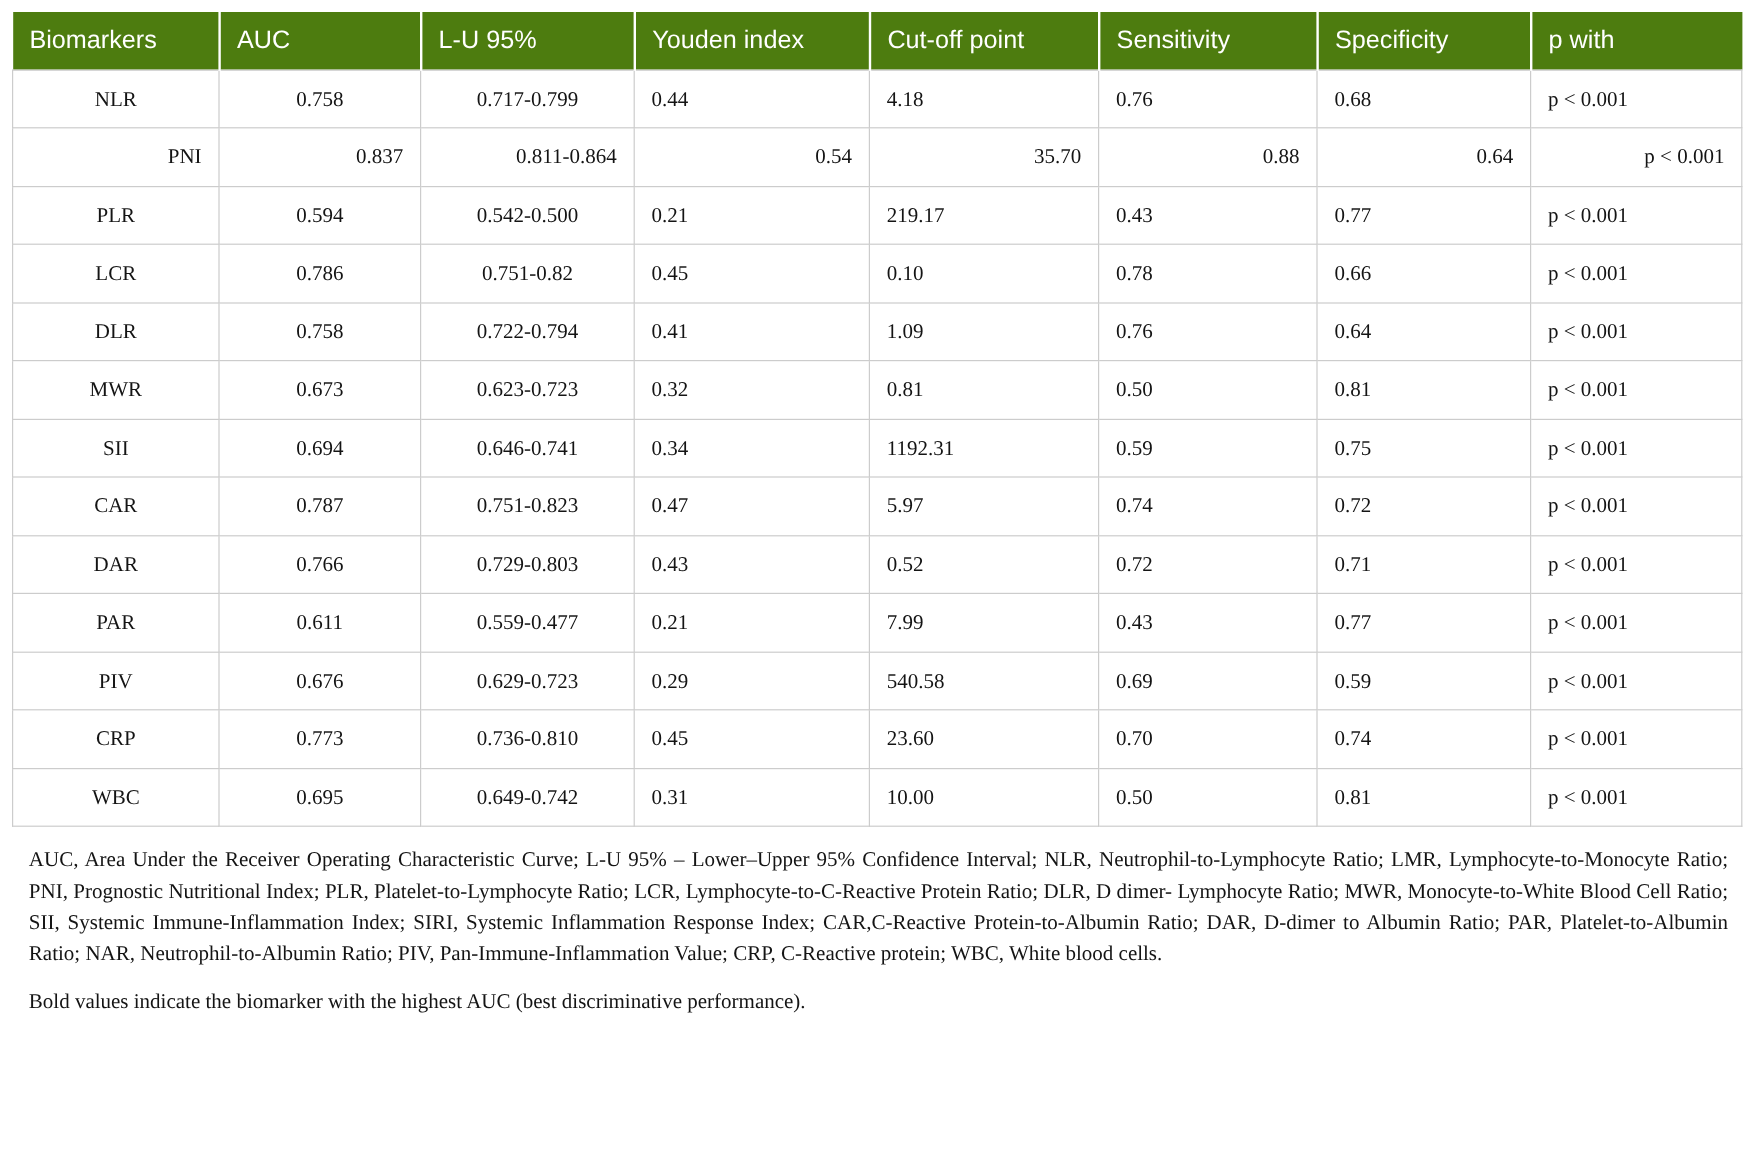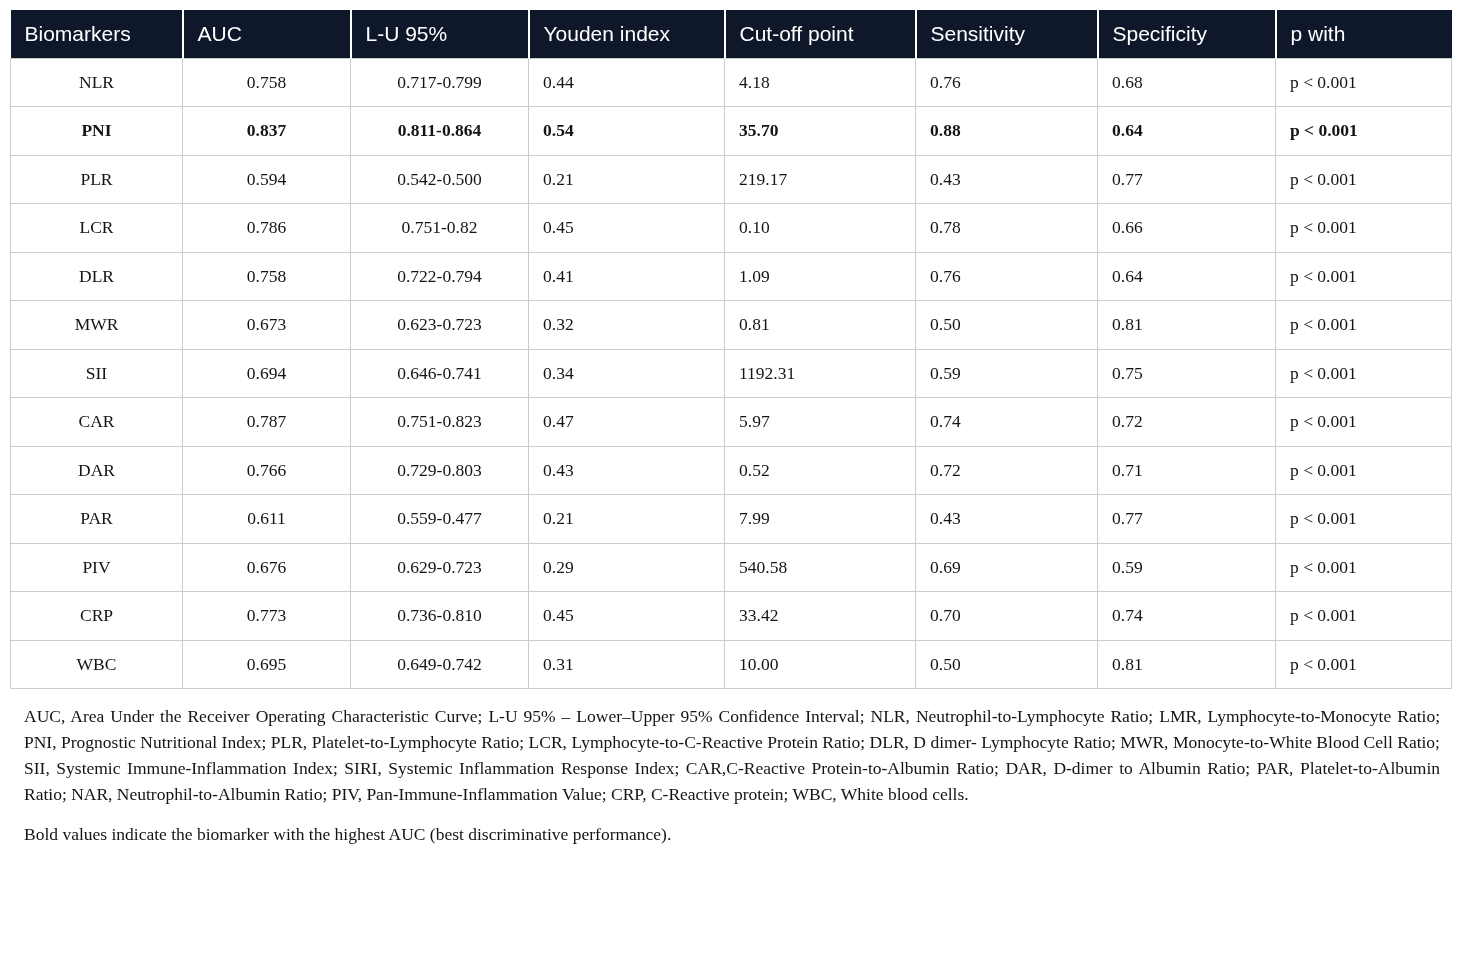--- a/index.html
+++ b/index.html
@@ -23,21 +23,21 @@
   }
   table.roc-table col.c1 { width: 172px; }
   table.roc-table col.c2 { width: 168px; }
   table.roc-table col.c3 { width: 178px; }
   table.roc-table col.c4 { width: 196px; }
   table.roc-table col.c5 { width: 191px; }
   table.roc-table col.c6 { width: 182px; }
   table.roc-table col.c7 { width: 178px; }
   table.roc-table col.c8 { width: 176px; }
   table.roc-table th {
-    background: #0f172a;
+    background: #4d7c0f;
     color: #ffffff;
     font-family: "Liberation Sans", sans-serif;
     font-size: 21px;
     font-weight: 400;
     text-align: left;
     padding: 0 14px;
     height: 48px;
     vertical-align: middle;
     border-right: 2px solid #ffffff;
   }
@@ -50,21 +50,21 @@
     padding: 0 14px;
     height: 48.5px;
     vertical-align: middle;
     text-align: left;
     overflow: hidden;
     white-space: nowrap;
   }
   table.roc-table td:nth-child(1),
   table.roc-table td:nth-child(2),
   table.roc-table td:nth-child(3) { text-align: center; }
-  table.roc-table tr.bold-row td { font-weight: bold; }
+  table.roc-table tr.bold-row td { font-weight: normal; text-align: right; }
   .footnotes {
     width: 1444px;
     margin-top: 12px;
     font-family: "Liberation Serif", serif;
     font-size: 17.5px;
     line-height: 26px;
     color: #141414;
   }
   .footnotes p { margin: 14px; }
   .footnotes .abbrev { text-align: justify; }
@@ -207,21 +207,21 @@
           <td>540.58</td>
           <td>0.69</td>
           <td>0.59</td>
           <td>p &lt; 0.001</td>
         </tr>
         <tr>
           <td>CRP</td>
           <td>0.773</td>
           <td>0.736-0.810</td>
           <td>0.45</td>
-          <td>33.42</td>
+          <td>23.60</td>
           <td>0.70</td>
           <td>0.74</td>
           <td>p &lt; 0.001</td>
         </tr>
         <tr>
           <td>WBC</td>
           <td>0.695</td>
           <td>0.649-0.742</td>
           <td>0.31</td>
           <td>10.00</td>

